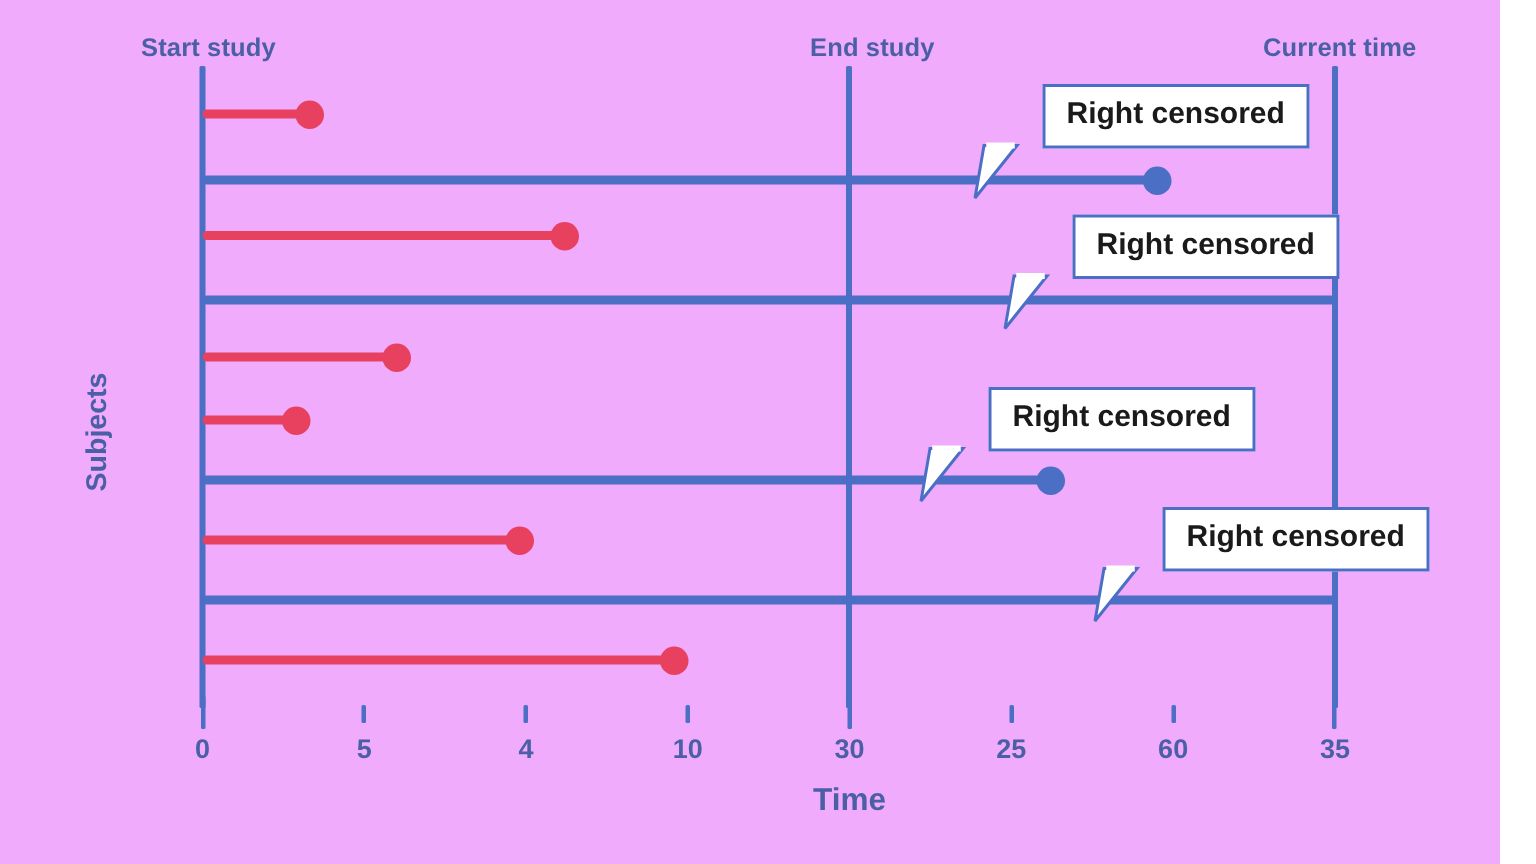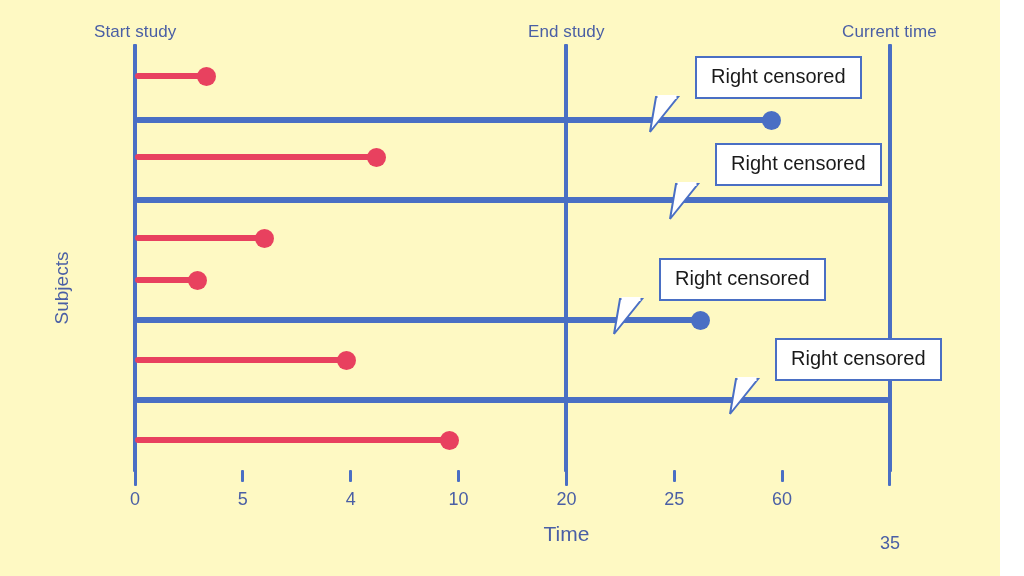--- a/index.html
+++ b/index.html
@@ -7,22 +7,23 @@
     padding: 0;
     background: #ffffff;
   }
   body {
     font-family: "Liberation Sans", sans-serif;
   }
   #stage {
     position: relative;
     width: 1000px;
     height: 576px;
-    background: #fef9c3;
+    background: #f0abfc;
     overflow: hidden;
+    font-weight: bold;
   }
   
   .marker-label {
     position: absolute;
     color: #4a5fa5;
     font-size: 17px;
     font-family: "Liberation Sans", sans-serif;
     white-space: nowrap;
     letter-spacing: 0.1px;
   }
@@ -112,21 +113,21 @@
 </style>
 </head>
 <body>
 
 <div id="stage">
 
   <div id="reference-layer">
       <div class="vline" style="left: 133px; top: 44px; height: 428px;"></div>
       <div class="marker-label" style="top: 22px; left: 94px;">Start study</div>
       <div class="vline" style="left: 564.4px; top: 44px; height: 428px;"></div>
-      <div class="marker-label" style="top: 22px; left: 528px;">End study</div>
+      <div class="marker-label" style="top: 22px; left: 540px;">End study</div>
       <div class="vline" style="left: 887.95px; top: 44px; height: 428px;"></div>
       <div class="marker-label" style="top: 22px; left: 842px; text-align: center;">Current time</div>
     </div>
 
   <div id="rows-layer">
       <div class="row-line event" style="left: 135px; top: 73px; width: 71.181px;"></div>
       <div class="row-dot event" style="left: 196.681px; top: 66.5px;"></div>
       <div class="row-line censor" style="left: 135px; top: 117px; width: 636.315px;"></div>
       <div class="row-dot censor" style="left: 761.815px; top: 110.5px;"></div>
       <div class="row-line event" style="left: 135px; top: 154px; width: 241.584px;"></div>
@@ -179,25 +180,25 @@
   <div id="axis-layer">
       <div class="tick major" style="left: 133.5px; top: 464px;"></div>
       <div class="tick-label" style="left: 135px; top: 489px;">0</div>
       <div class="tick minor" style="left: 241.35px; top: 470px;"></div>
       <div class="tick-label" style="left: 242.85px; top: 489px;">5</div>
       <div class="tick minor" style="left: 349.2px; top: 470px;"></div>
       <div class="tick-label" style="left: 350.7px; top: 489px;">4</div>
       <div class="tick minor" style="left: 457.05px; top: 470px;"></div>
       <div class="tick-label" style="left: 458.55px; top: 489px;">10</div>
       <div class="tick major" style="left: 564.9px; top: 464px;"></div>
-      <div class="tick-label" style="left: 566.4px; top: 489px;">20</div>
+      <div class="tick-label" style="left: 566.4px; top: 489px;">30</div>
       <div class="tick minor" style="left: 672.75px; top: 470px;"></div>
       <div class="tick-label" style="left: 674.25px; top: 489px;">25</div>
       <div class="tick minor" style="left: 780.6px; top: 470px;"></div>
       <div class="tick-label" style="left: 782.1px; top: 489px;">60</div>
       <div class="tick major" style="left: 888.45px; top: 464px;"></div>
-      <div class="tick-label" style="left: 889.95px; top: 489px; margin-top: 44px;">35</div>
+      <div class="tick-label" style="left: 889.95px; top: 489px;">35</div>
     </div>
 
   <div class="axis-title-x" id="xtitle" style="left: 566.4px; top: 522px;">Time</div>
   <div class="axis-title-y" id="ytitle" style="left: 26px; top: 277px;">Subjects</div>
 
 </div>
 
 </body></html>

